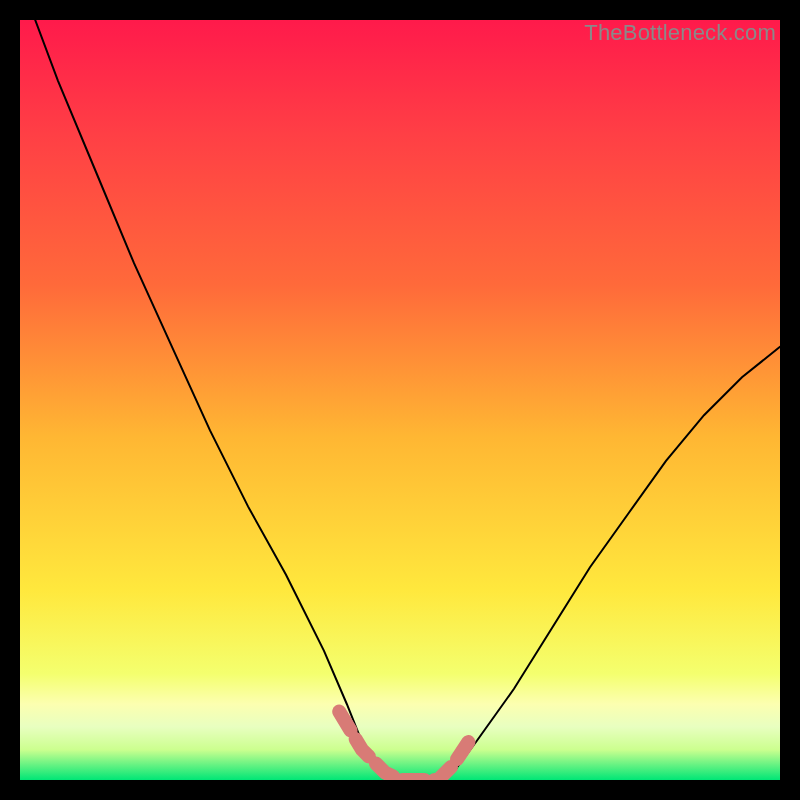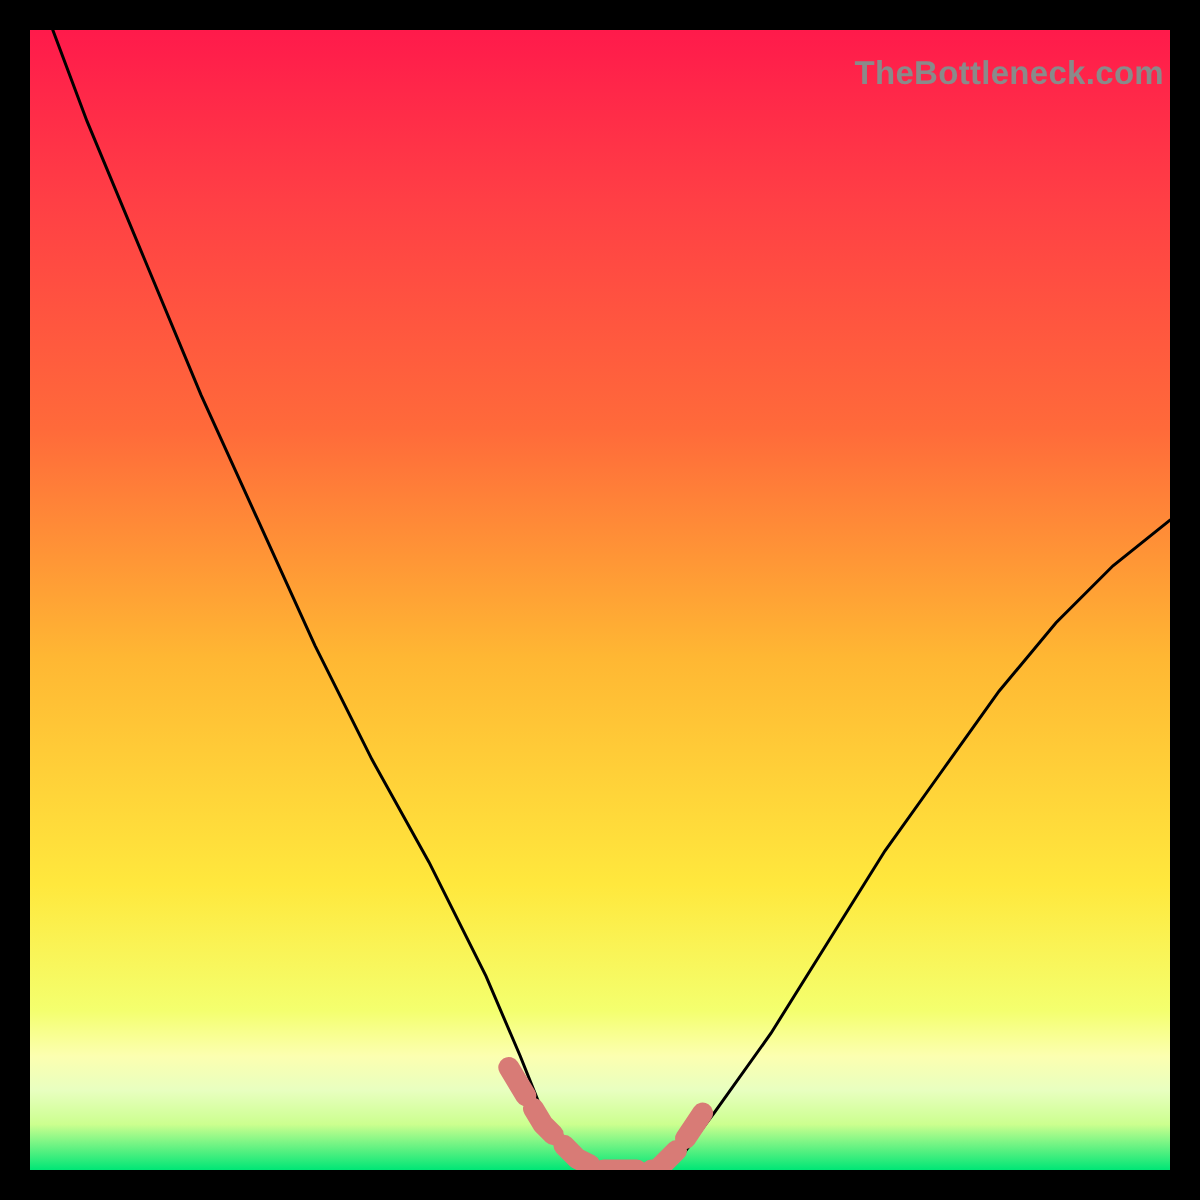--- a/index.html
+++ b/index.html
@@ -21,25 +21,25 @@
   }
   .plot-area {
     position: absolute;
     left: 0;
     top: 0;
     width: 760px;
     height: 760px;
   }
   .watermark {
     position: absolute;
-    top: 16px;
+    top: 0;
     right: 4px;
     color: #8a8a8a;
     font-size: 22px;
-    font-weight: 700;
+    font-weight: 400;
     letter-spacing: 0.2px;
     user-select: none;
   }
   svg {
     display: block;
   }
 </style>
 </head>
 <body>
 

